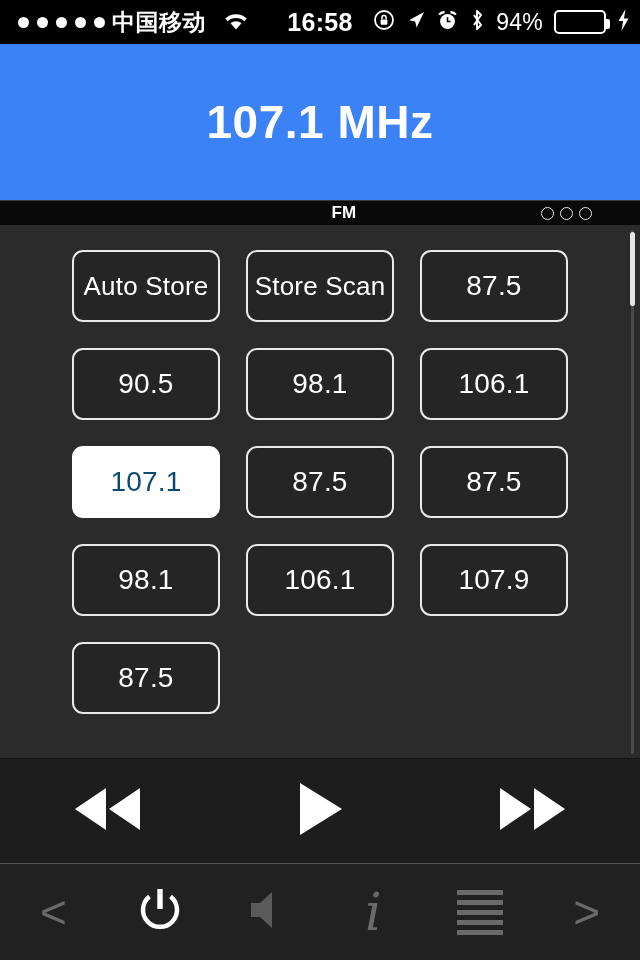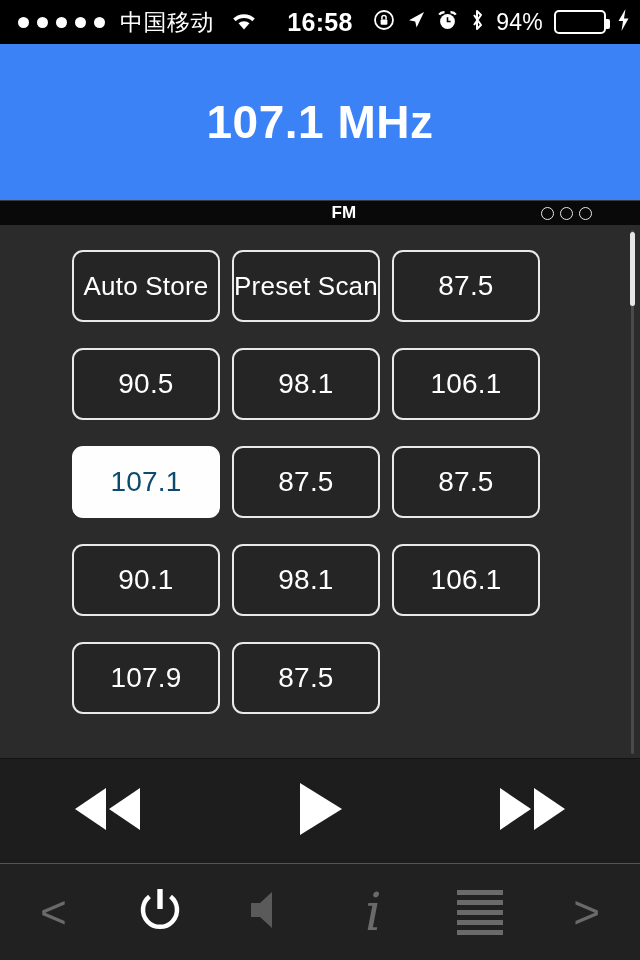--- a/index.html
+++ b/index.html
@@ -13,22 +13,22 @@
 
   
   .statusbar {
     position:absolute; left:0; top:0; width:640px; height:44px;
     background:#000; color:#fff;
     display:flex; align-items:center;
   }
   .sb-left { display:flex; align-items:center; gap:7px; margin-left:18px; }
   .sig-dots { display:flex; gap:8px; align-items:center; }
   .sig-dots i { width:11px; height:11px; border-radius:50%; background:#fff; display:block; }
-  .carrier { font-size:23px; letter-spacing:0.5px; margin-left:8px; line-height:1;
-             font-family:"DejaVu Sans","Liberation Sans",sans-serif; }
+  .carrier { font-size:23px; letter-spacing:0.5px; line-height:1;
+             font-family:"DejaVu Sans","Liberation Sans",sans-serif;font-weight:bold; }
   .wifi { margin-left:10px; width:26px; height:20px; position:relative; }
   .sb-center { position:absolute; left:0; right:0; text-align:center;
                font-size:25px; font-weight:600; letter-spacing:0.3px; }
   .sb-right { position:absolute; right:10px; display:flex; align-items:center; gap:11px;text-align:center; }
   .battery-pct { font-size:23px; letter-spacing:0.2px; }
   .batt {
     width:52px; height:24px; border:2px solid #fff; border-radius:5px;
     padding:2px; position:relative;
   }
   .batt .fill { height:100%; width:94%; background:#3ddc5a; border-radius:2px; }
@@ -51,21 +51,21 @@
   .band-label { color:#fff; font-size:17px; font-weight:bold; letter-spacing:0.3px; }
   .page-dots { position:absolute; right:48px; display:flex; gap:6px; align-items:center; }
   .page-dots i { width:13px; height:13px; border-radius:50%;
                  border:1.6px solid #e8e8e8; display:block; }
 
   
   .presets {
     position:absolute; left:0; top:226px; width:640px; height:532px;
     background:#2b2b2b; overflow:hidden;
   }
-  .grid { display:grid; grid-template-columns:repeat(3,148px); gap:26px 12px;
+  .grid { display:grid; grid-template-columns:repeat(3,148px); gap:26px 26px;
           padding:24px 0 0 72px; }
   .pbtn {
     width:148px; height:72px; border-radius:11px;
     border:2px solid #e9e9e9; background:#252525;
     display:flex; align-items:center; justify-content:center;
     color:#fff; font-size:28px; letter-spacing:0.2px;
   }
   .pbtn.small { font-size:26px; }
   .pbtn.active { background:#fefefe; color:#0c4a6e; border-color:#fefefe; }
 
@@ -165,29 +165,28 @@
     <span class="page-dots">
       <i></i>
         <i></i>
         <i></i>
     </span>
   </div>
 
   <div class="presets">
     <div class="grid" id="preset-grid">
         <div class="pbtn small">Auto Store</div>
-        <div class="pbtn small">Preset Scan</div>
+        <div class="pbtn small">Store Scan</div>
         <div class="pbtn">87.5</div>
         <div class="pbtn">90.5</div>
         <div class="pbtn">98.1</div>
         <div class="pbtn">106.1</div>
         <div class="pbtn active">107.1</div>
         <div class="pbtn">87.5</div>
         <div class="pbtn">87.5</div>
-        <div class="pbtn">90.1</div>
         <div class="pbtn">98.1</div>
         <div class="pbtn">106.1</div>
         <div class="pbtn">107.9</div>
         <div class="pbtn">87.5</div>
       </div>
     <div class="scrollbar">
       <div class="scroll-track"></div>
       <div class="scroll-thumb"></div>
     </div>
   </div>

